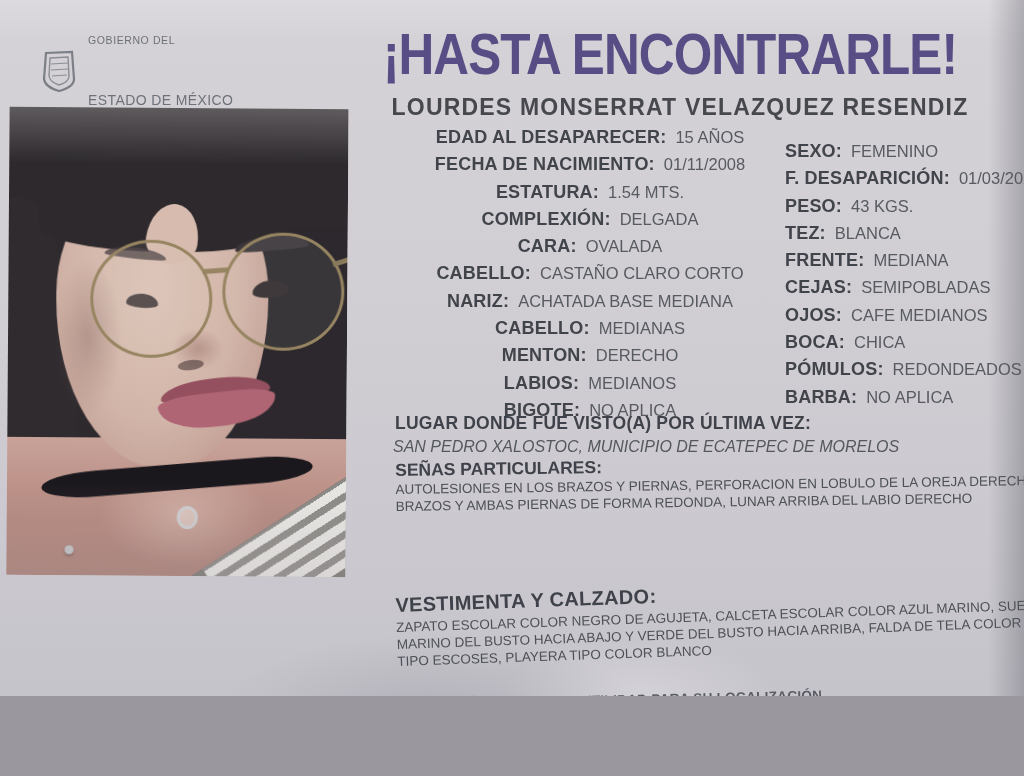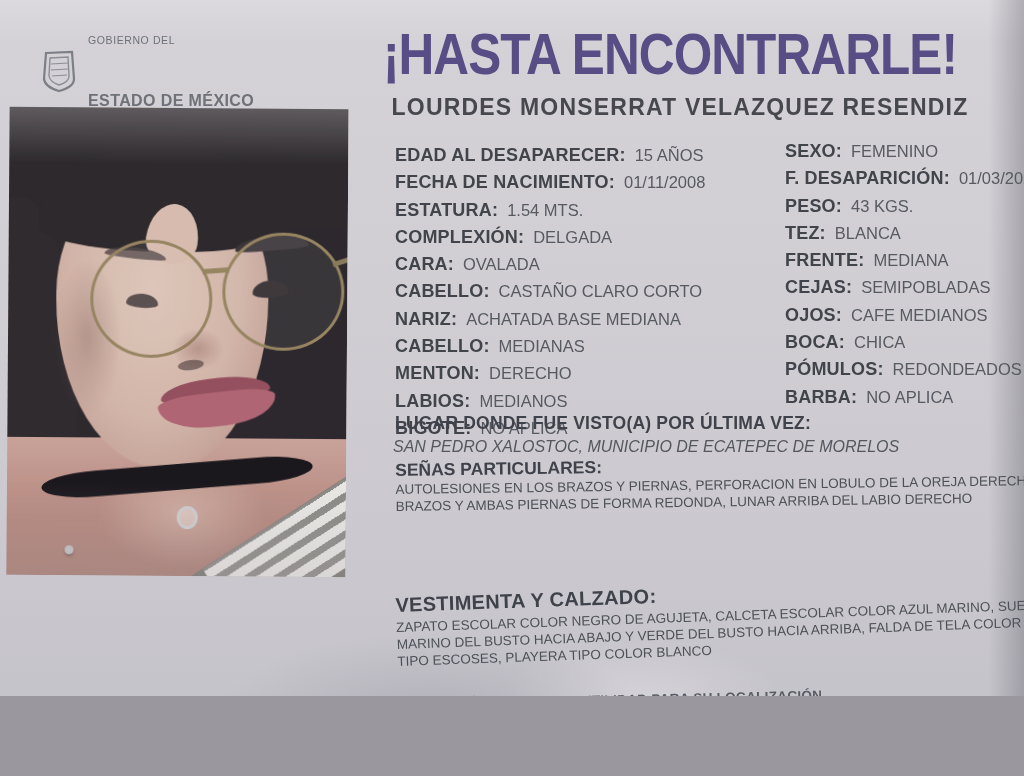--- a/index.html
+++ b/index.html
@@ -10,29 +10,29 @@
       radial-gradient(ellipse 300px 120px at 430px 720px, rgba(100,104,116,.22), rgba(100,104,116,0) 72%),
       radial-gradient(ellipse 200px 90px at 640px 700px, rgba(255,255,255,.25), rgba(255,255,255,0) 70%),
       linear-gradient(to right, rgba(0,0,0,0) 96.5%, rgba(60,60,70,.28) 100%),
       linear-gradient(to bottom, #dcdade 0%, #d4d2d7 6%, #d0ced3 45%, #cbc9cf 78%, #c6c4cb 100%);
   }
   .abs{position:absolute;}
   
   .logo{left:38px;top:34px;display:flex;align-items:center;gap:8px;color:#6e7178;}
   .logo svg{display:block;}
   .logo-l1{font-size:10.5px;letter-spacing:.6px;font-weight:400;line-height:12px;}
-  .logo-l2{font-size:16px;font-weight:700;letter-spacing:.4px;line-height:15px;margin-top:47px;}
+  .logo-l2{font-size:14px;font-weight:400;letter-spacing:.4px;line-height:15px;margin-top:47px;}
   .title{left:350px;top:22px;width:640px;text-align:center;
     font-size:55px;font-weight:800;letter-spacing:-1px;color:#584e85;
     transform:scale(.9,1.06);white-space:nowrap;}
   .name{left:380px;top:94px;width:600px;text-align:center;
     font-size:23px;font-weight:700;letter-spacing:1.2px;color:#46484e;white-space:nowrap;}
   
   .col{line-height:26.3px;white-space:nowrap;}
-  .col-left{left:395px;top:142px;width:390px;}
+  .col-left{left:395px;top:124px;width:390px;text-align:center;}
   .col-right{left:785px;top:138px;width:239px;overflow:hidden;}
   .fl{font-weight:700;font-size:18px;color:#41444b;letter-spacing:.2px;}
   .fv{font-size:16.5px;color:#575a61;margin-left:9px;}
   
   .sec-h{font-weight:700;color:#3f424a;}
   .lugar-h{left:395px;top:413px;font-size:17.5px;letter-spacing:.2px;}
   .lugar-v{left:393px;top:438px;font-size:16px;color:#54575e;white-space:nowrap;font-style:italic;}
   .senas{left:395px;top:460px;width:629px;transform:rotate(-.8deg);transform-origin:left top;}
   .senas-h{font-size:17.5px;}
   .small{font-size:13.5px;line-height:17px;color:#4d5057;white-space:nowrap;overflow:hidden;}

